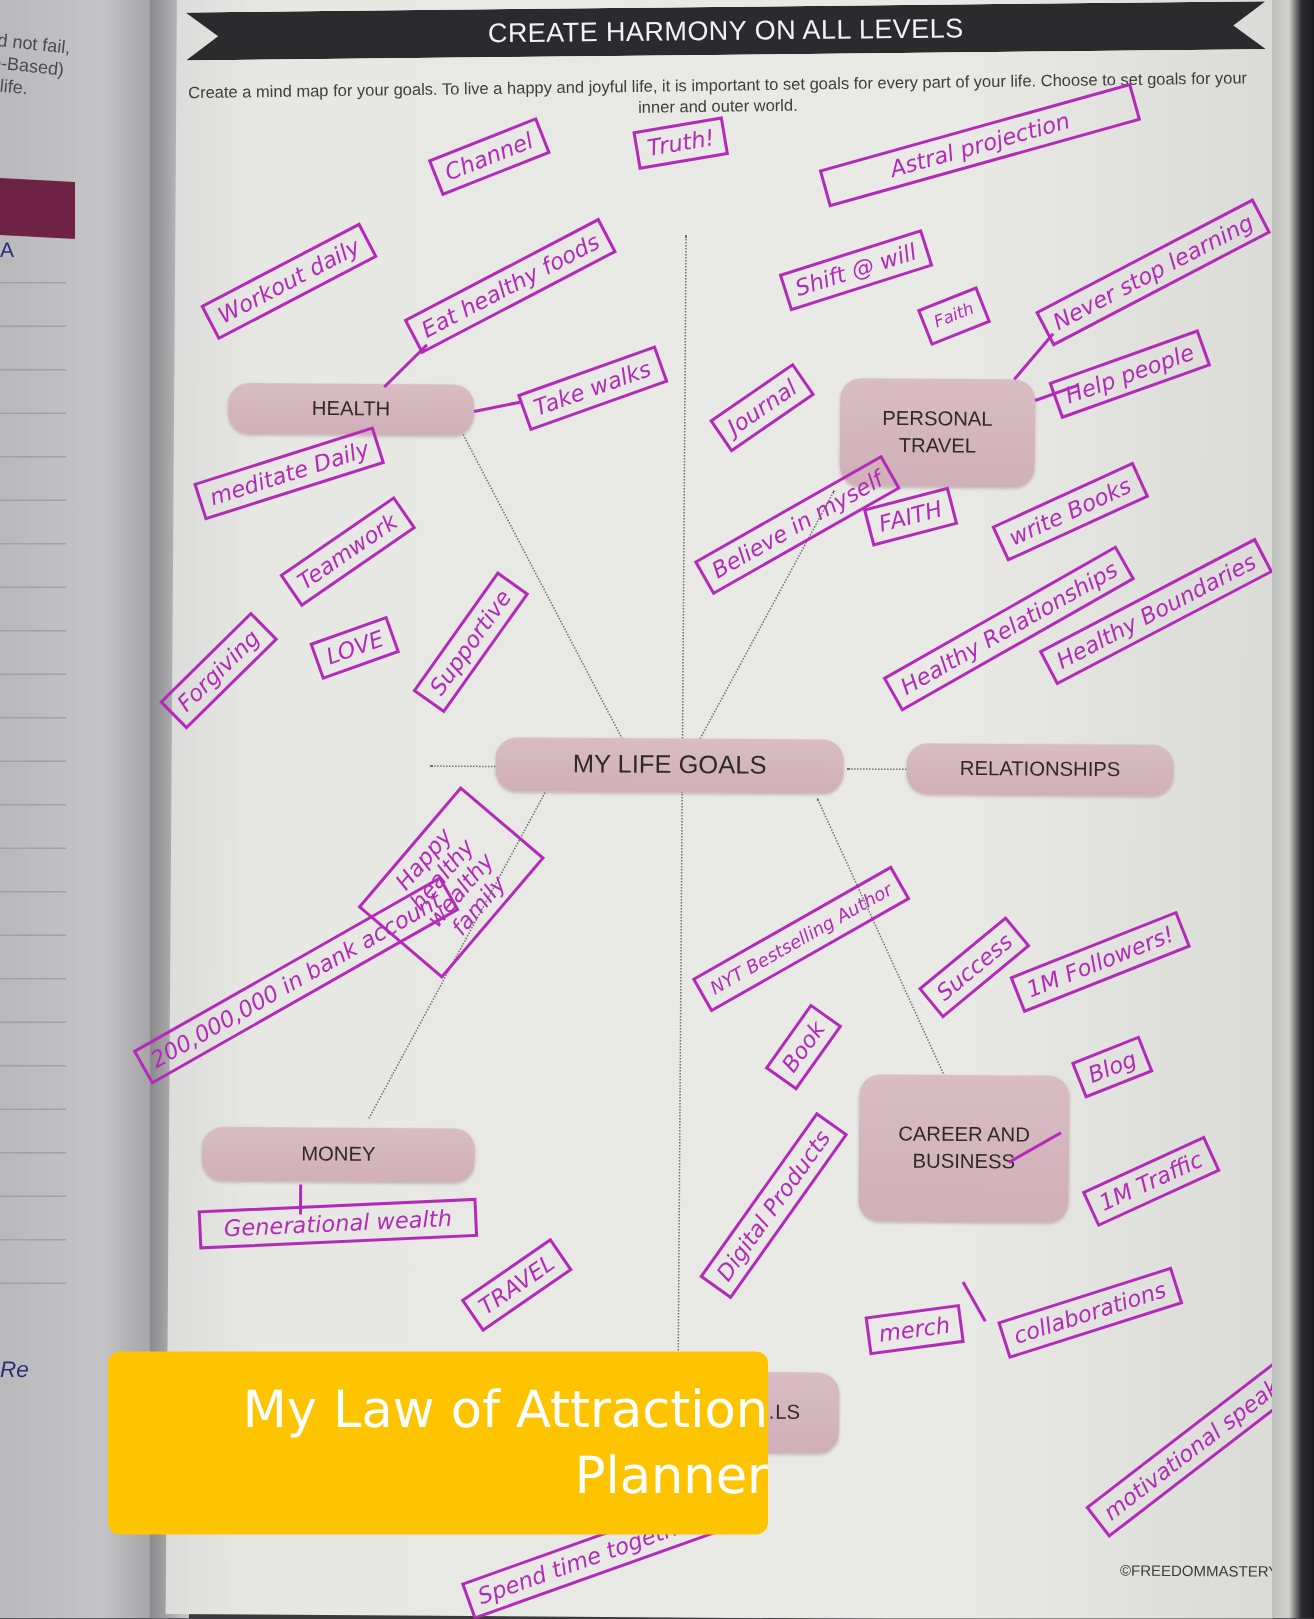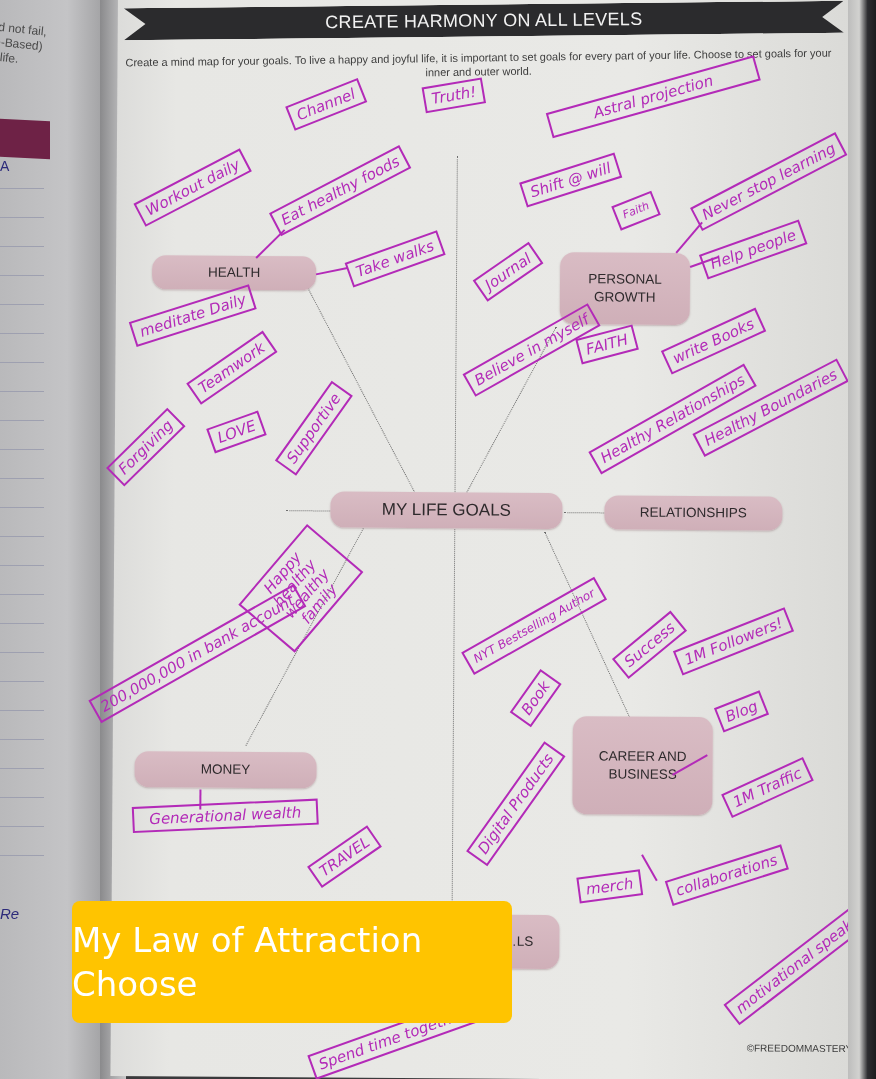--- a/index.html
+++ b/index.html
@@ -18,21 +18,21 @@
   .right-edge{position:absolute;left:848px;top:0;width:28px;height:1079px;background:linear-gradient(90deg,#bdbdbc,#d2d2d0 40%,#2d2d30 70%,#1c1c1e);}
   .banner{position:absolute;left:6px;top:8px;width:720px;height:32px;background:#2b2b2d;clip-path:polygon(0 0,100% 0,97% 50%,100% 100%,0 100%,3% 50%);transform:rotate(-1deg);}
   .banner-title{position:absolute;left:0;right:0;top:6px;text-align:center;color:#f2f2f2;font-size:18px;letter-spacing:.3px;}
   .intro{position:absolute;left:4px;top:54px;width:714px;text-align:center;font-size:11px;line-height:14px;color:#3d3d3d;transform:rotate(-1.2deg);}
   .node{position:absolute;background:linear-gradient(180deg,#d9bcc4,#cfafb8);border-radius:14px;box-shadow:0 1px 2px rgba(120,80,90,.35);display:flex;align-items:center;justify-content:center;text-align:center;color:#2e2a2c;font-size:13.5px;line-height:18px;}
   .node.center{font-size:17px;}
   .dot{position:absolute;border-left:1.5px dotted #6f6f6f;}
   .doth{position:absolute;border-top:1.5px dotted #6f6f6f;}
   .note{position:absolute;border:2px solid #b32ab8;color:#b32ab8;font-family:"DejaVu Sans",sans-serif;font-size:15px;line-height:16px;padding:3px 6px;text-align:center;white-space:nowrap;font-style:italic;}
   .stroke{position:absolute;background:#b32ab8;height:2px;transform-origin:left center;}
-  .overlay{position:absolute;left:72px;top:901px;width:440px;height:122px;background:#ffc400;border-radius:8px;display:flex;flex-direction:column;align-items:flex-start;justify-content:center;color:#ffffff;font-family:"DejaVu Sans",sans-serif;font-size:34px;line-height:44px;}
+  .overlay{position:absolute;left:72px;top:901px;width:440px;height:122px;background:#ffc400;border-radius:8px;display:flex;flex-direction:column;align-items:flex-end;justify-content:center;color:#ffffff;font-family:"DejaVu Sans",sans-serif;font-size:34px;line-height:44px;}
   .copyright{position:absolute;left:756px;top:1041px;font-size:10px;color:#3a3a3a;}
 </style>
 </head>
 <body>
 
 <div class="left-page">
   <div class="lp-text">
     <div>ld not fail,</div>
     <div>e-Based)</div>
     <div>r life.</div>
@@ -79,21 +79,21 @@
   <div class="dot" style="left:340px;top:530px;height:400px;"></div>
   <div class="doth" style="left:172px;top:515px;width:44px;"></div>
   <div class="doth" style="left:450px;top:515px;width:40px;"></div>
   <div class="dot" style="left:190px;top:290px;height:250px;transform:rotate(-28deg);transform-origin:top;"></div>
   <div class="dot" style="left:440px;top:330px;height:200px;transform:rotate(28deg);transform-origin:top;"></div>
   <div class="dot" style="left:250px;top:530px;height:250px;transform:rotate(28deg);transform-origin:top;"></div>
   <div class="dot" style="left:430px;top:535px;height:230px;transform:rotate(-25deg);transform-origin:top;"></div>
 
   <div class="node" style="left:36px;top:261px;width:164px;height:34px;">HEALTH</div>
   <div class="node" style="left:444px;top:255px;width:130px;height:72px;">
-      <span style="width:90px;">PERSONAL GROWTH</span>
+      <span style="width:90px;">PERSONAL TRAVEL</span>
     </div>
   <div class="node center" style="left:216px;top:496px;width:232px;height:36px;">MY LIFE GOALS</div>
   <div class="node" style="left:490px;top:498px;width:178px;height:34px;">RELATIONSHIPS</div>
   <div class="node" style="left:22px;top:757px;width:182px;height:36px;">MONEY</div>
   <div class="node" style="left:460px;top:719px;width:140px;height:98px;">
       <span style="width:100px;">CAREER AND BUSINESS</span>
     </div>
   <div class="node" style="left:360px;top:918px;width:88px;height:54px;justify-content:flex-start;padding-left:32px;box-sizing:border-box;">…LS</div>
 
   <div class="note" style="left:170px;top:96px;transform:rotate(-22deg);">Channel</div>
@@ -148,14 +148,14 @@
   <div class="stroke" style="left:560px;top:776px;width:40px;transform:rotate(-30deg);"></div>
   <div class="stroke" style="left:530px;top:856px;width:30px;transform:rotate(60deg);"></div>
 
   <div class="copyright" style="left:636px;top:1044px;">©FREEDOMMASTERY.COM</div>
 </div>
 
 <div class="right-edge"></div>
 
 <div class="overlay">
   <div>My Law of Attraction</div>
-  <div>Choose</div>
+  <div>Planner</div>
 </div>
 
 </body></html>

